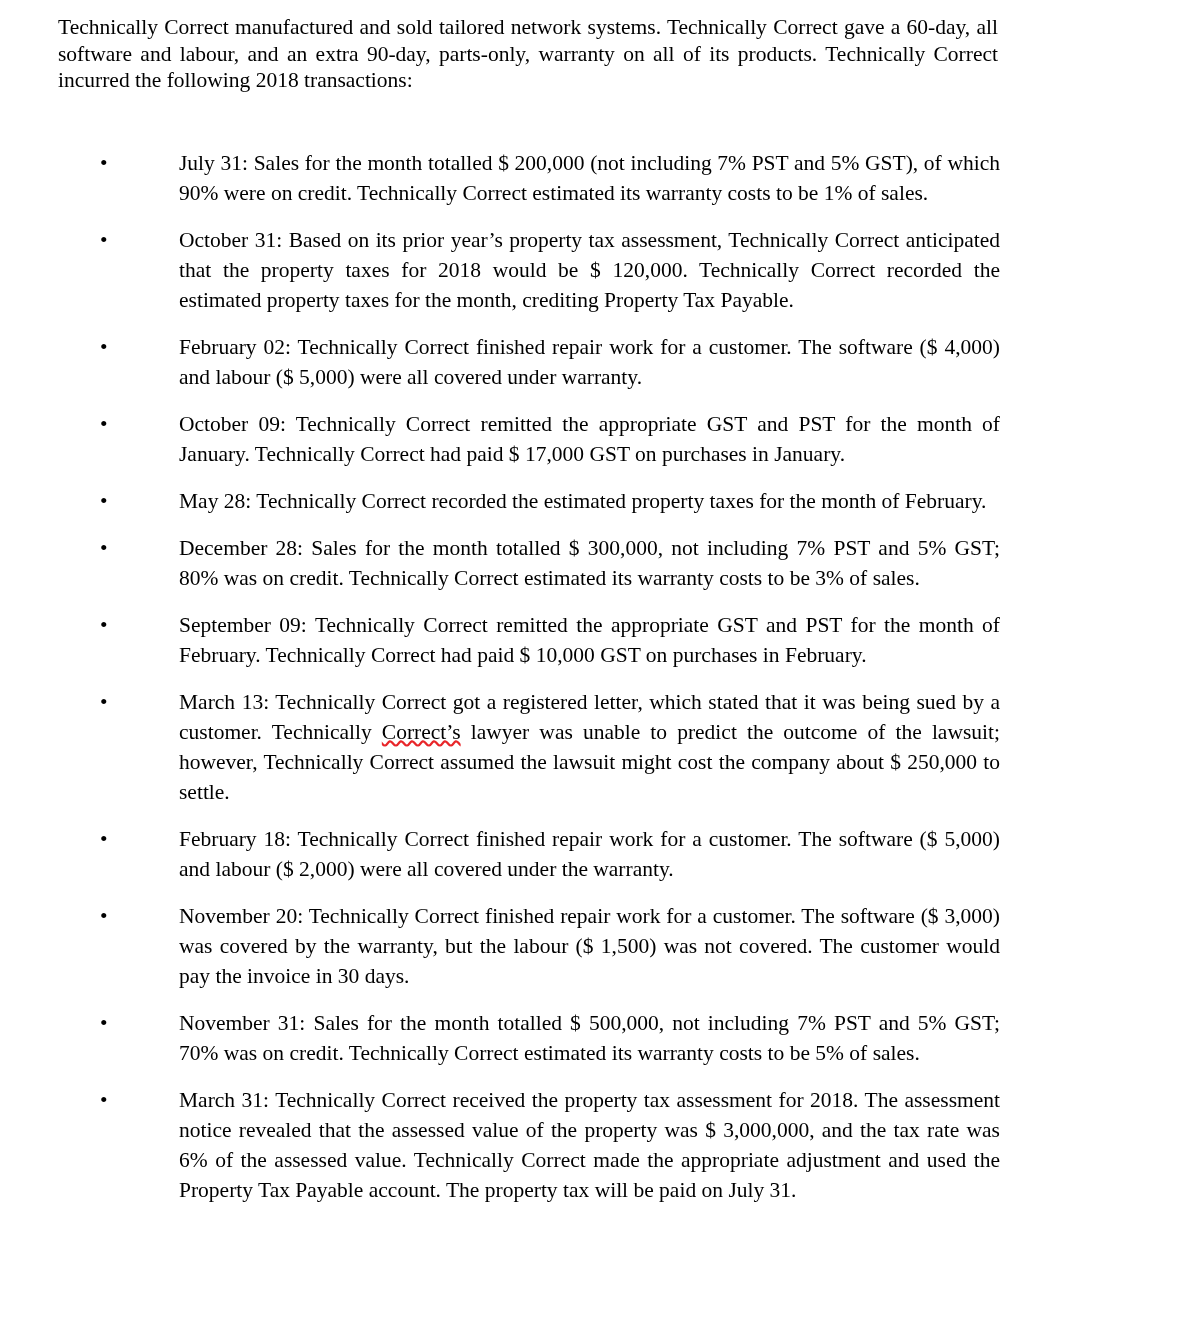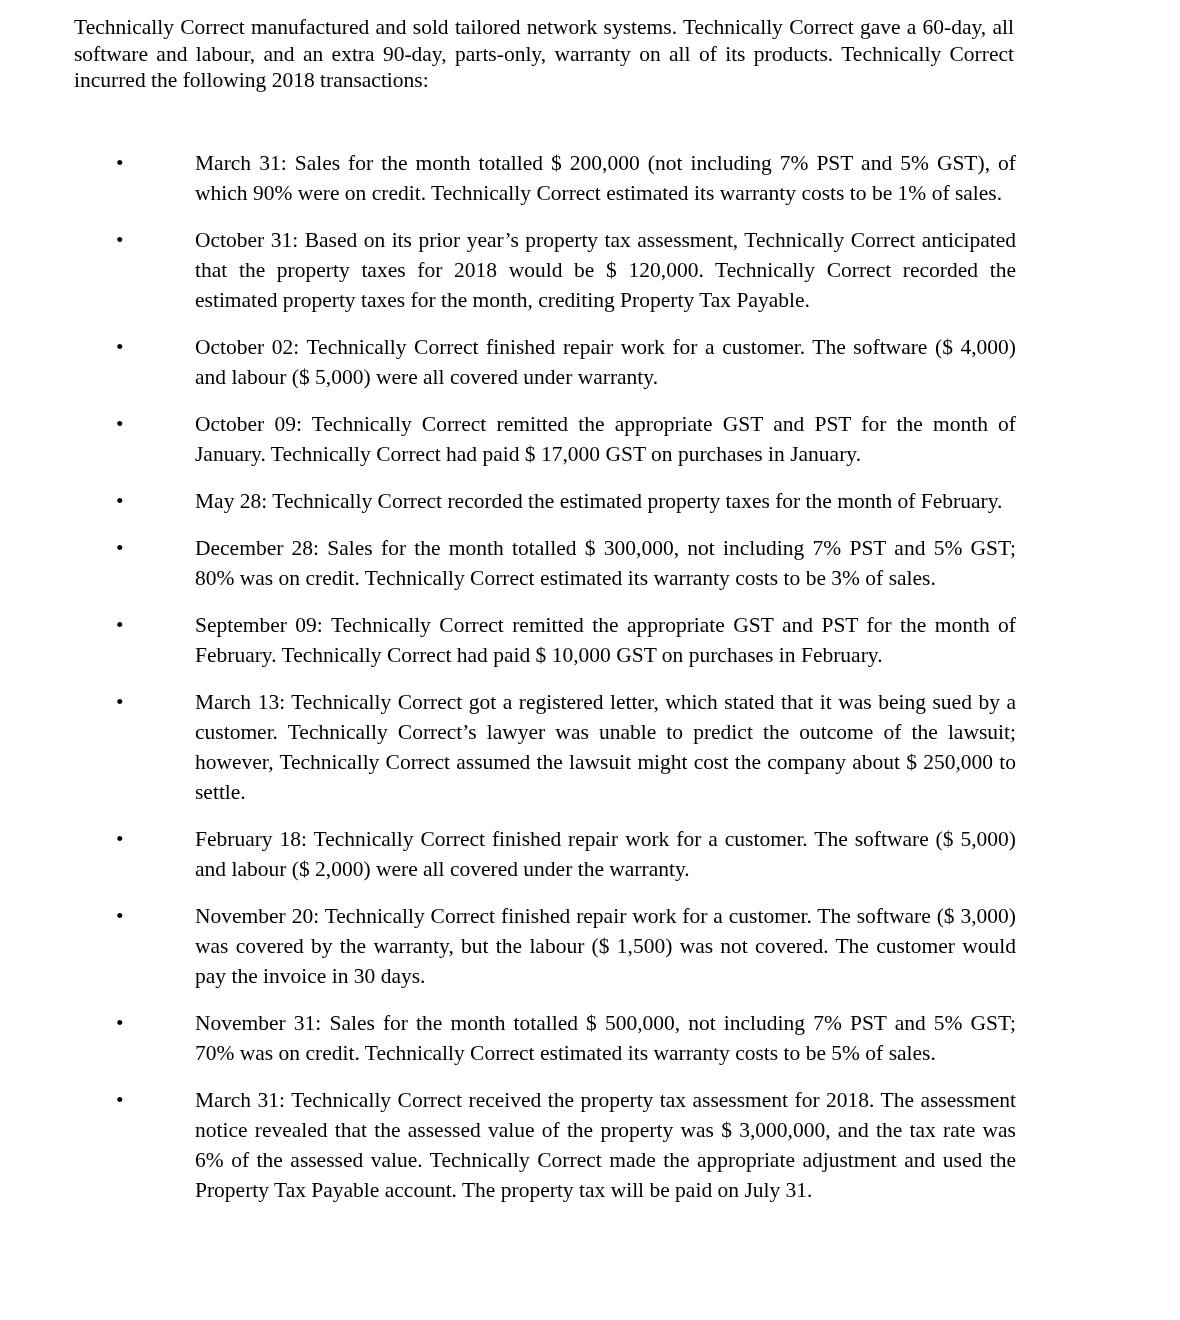--- a/index.html
+++ b/index.html
@@ -15,21 +15,20 @@
     color: #000000;
     -webkit-font-smoothing: antialiased;
   }
   .page {
     position: relative;
     width: 1088px;
     height: 1320px;
     box-sizing: border-box;
     padding: 14px 88px 0 58px;
     overflow: hidden;
-    margin-left: 16px;
   }
   .intro {
     font-size: 21.5px;
     line-height: 26.5px;
     text-align: justify;
     text-justify: inter-word;
     margin: 0 0 0 0;
     padding-right: 2px;
   }
   .intro p {
@@ -63,50 +62,51 @@
     font-size: 21.5px;
     line-height: 30px;
     text-align: left;
     user-select: none;
   }
   .tx-text {
     display: block;
   }
   
   .misspelled {
+    text-decoration: underline;
     text-decoration-color: #e8262a;
     text-decoration-style: wavy;
     text-decoration-skip-ink: none;
     text-underline-offset: 1px;
   }
 </style>
 </head>
 <body>
 
 <div class="page">
 
   <div class="intro">
     <p>Technically Correct manufactured and sold tailored network systems. Technically Correct gave a 60-day, all software and labour, and an extra 90-day, parts-only, warranty on all of its products. Technically Correct incurred the following 2018 transactions:</p>
   </div>
 
   <ul class="transactions">
 
     <li class="tx-item">
       <span class="tx-bullet">•</span>
-      <span class="tx-text">March 31: Sales for the month totalled $ 200,000 (not including 7% PST and 5% GST), of which 90% were on credit. Technically Correct estimated its warranty costs to be 1% of sales.</span>
+      <span class="tx-text">July 31: Sales for the month totalled $ 200,000 (not including 7% PST and 5% GST), of which 90% were on credit. Technically Correct estimated its warranty costs to be 1% of sales.</span>
     </li>
 
     <li class="tx-item">
       <span class="tx-bullet">•</span>
       <span class="tx-text">October 31: Based on its prior year’s property tax assessment, Technically Correct anticipated that the property taxes for 2018 would be $ 120,000. Technically Correct recorded the estimated property taxes for the month, crediting Property Tax Payable.</span>
     </li>
 
     <li class="tx-item">
       <span class="tx-bullet">•</span>
-      <span class="tx-text">October 02: Technically Correct finished repair work for a customer. The software ($ 4,000) and labour ($ 5,000) were all covered under warranty.</span>
+      <span class="tx-text">February 02: Technically Correct finished repair work for a customer. The software ($ 4,000) and labour ($ 5,000) were all covered under warranty.</span>
     </li>
 
     <li class="tx-item">
       <span class="tx-bullet">•</span>
       <span class="tx-text">October 09: Technically Correct remitted the appropriate GST and PST for the month of January. Technically Correct had paid $ 17,000 GST on purchases in January.</span>
     </li>
 
     <li class="tx-item">
       <span class="tx-bullet">•</span>
       <span class="tx-text">May 28: Technically Correct recorded the estimated property taxes for the month of February.</span>

